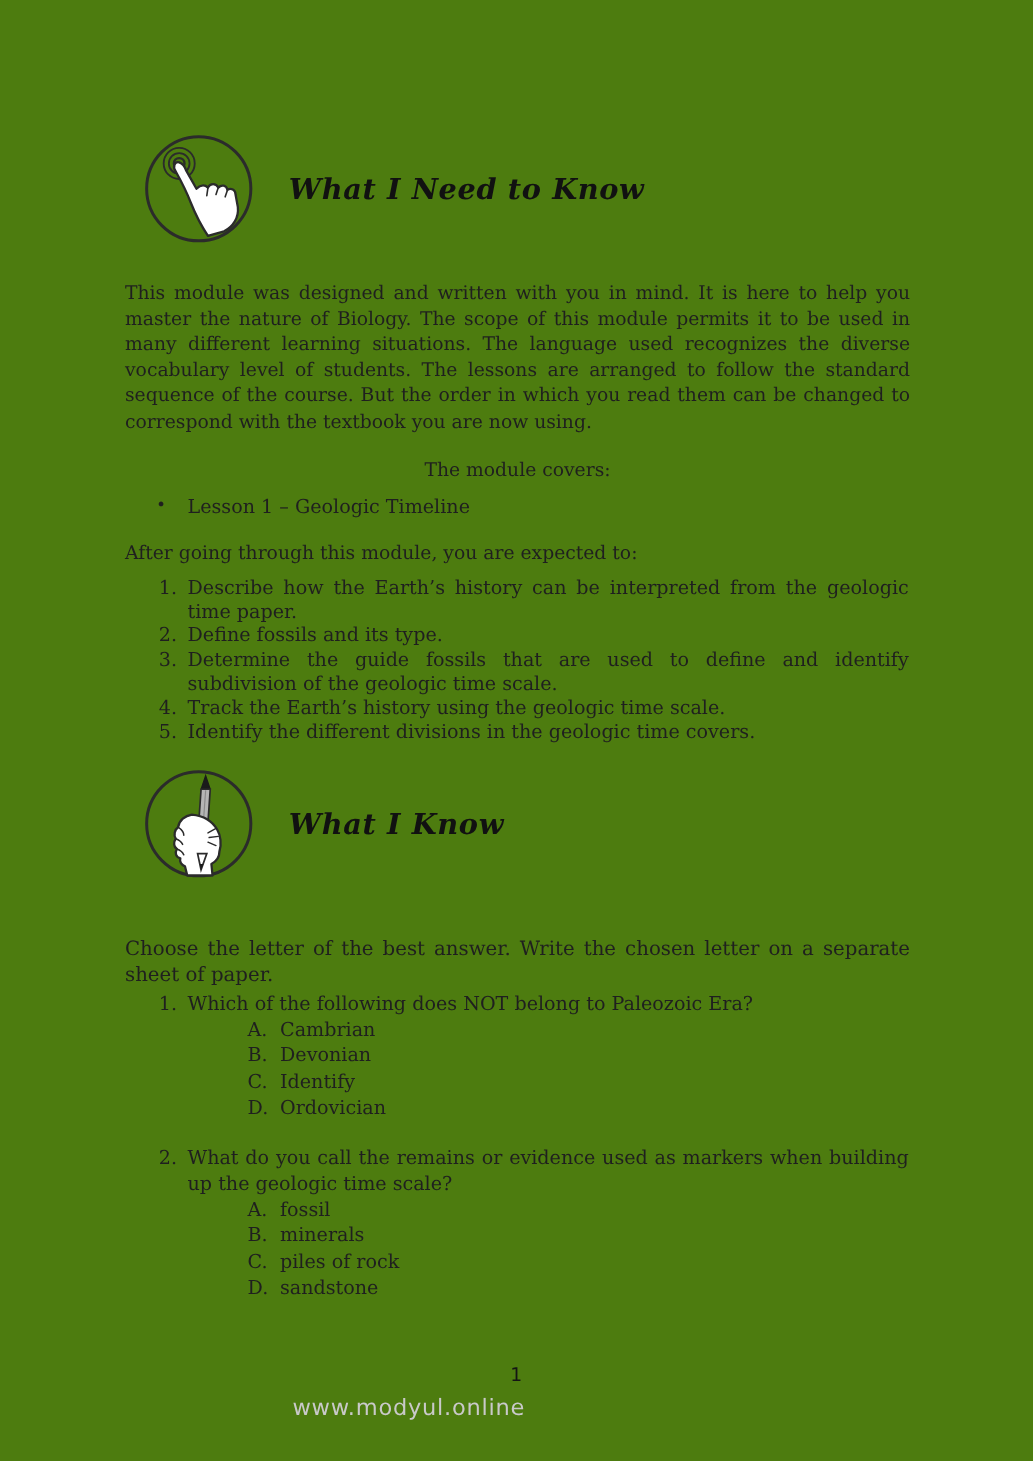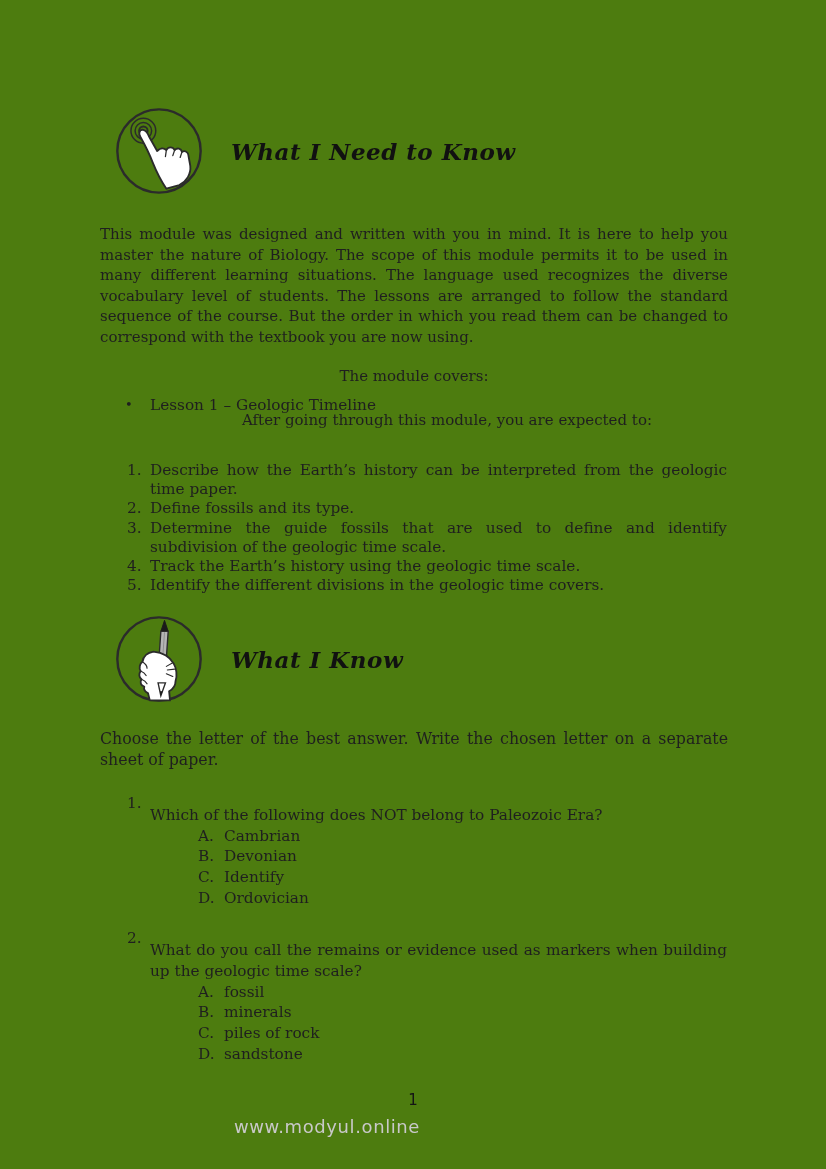--- a/index.html
+++ b/index.html
@@ -38,22 +38,22 @@
   .body-text {
     position: absolute;
     left: 100px;
     width: 628px;
     font-size: 15px;
     line-height: 20.6px;
     text-align: justify;
   }
   .intro-paragraph   { top: 224px; }
   .covers-label      { top: 366px; text-align: center; }
-  .objectives-label  { top: 410px; text-align: center; margin-left: 33px; }
-  .instructions      { top: 728px; font-size: 15.8px; line-height: 21.4px; }
+  .objectives-label  { top: 432px; text-align: left; }
+  .instructions      { top: 748px; font-size: 15.8px; line-height: 21.4px; }
 
   .bullet-row {
     position: absolute;
     left: 125px;
     top: 395px;
     display: flex;
     font-size: 15.3px;
     line-height: 20.6px;
   }
   .bullet-glyph { width: 25px; flex: none; font-size: 13px; }
@@ -75,21 +75,21 @@
     position: absolute;
     left: 127px;
     top: 793px;
     width: 600px;
     font-size: 15.3px;
     line-height: 20.6px;
   }
   .question { display: flex; margin-bottom: 20px; }
   .question-num { width: 23px; flex: none; }
   .question-body { flex: 1; }
-  .question-text { text-align: justify; margin-top: 12px; }
+  .question-text { text-align: justify; }
   .options { margin-left: 48px; }
   .option-row { display: flex; line-height: 20.7px; }
   .option-letter { width: 26px; flex: none; }
 
   
   .page-number {
     position: absolute;
     top: 1091px;
     left: 0;
     width: 826px;

